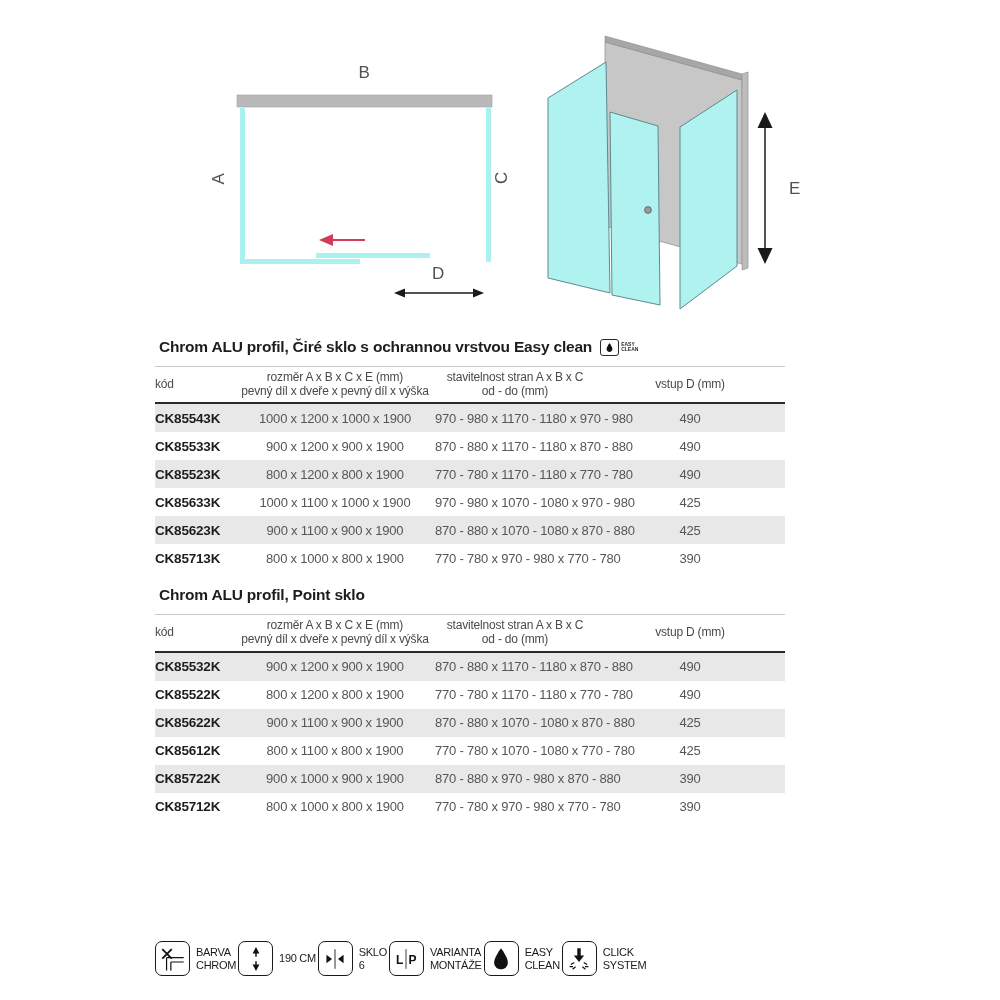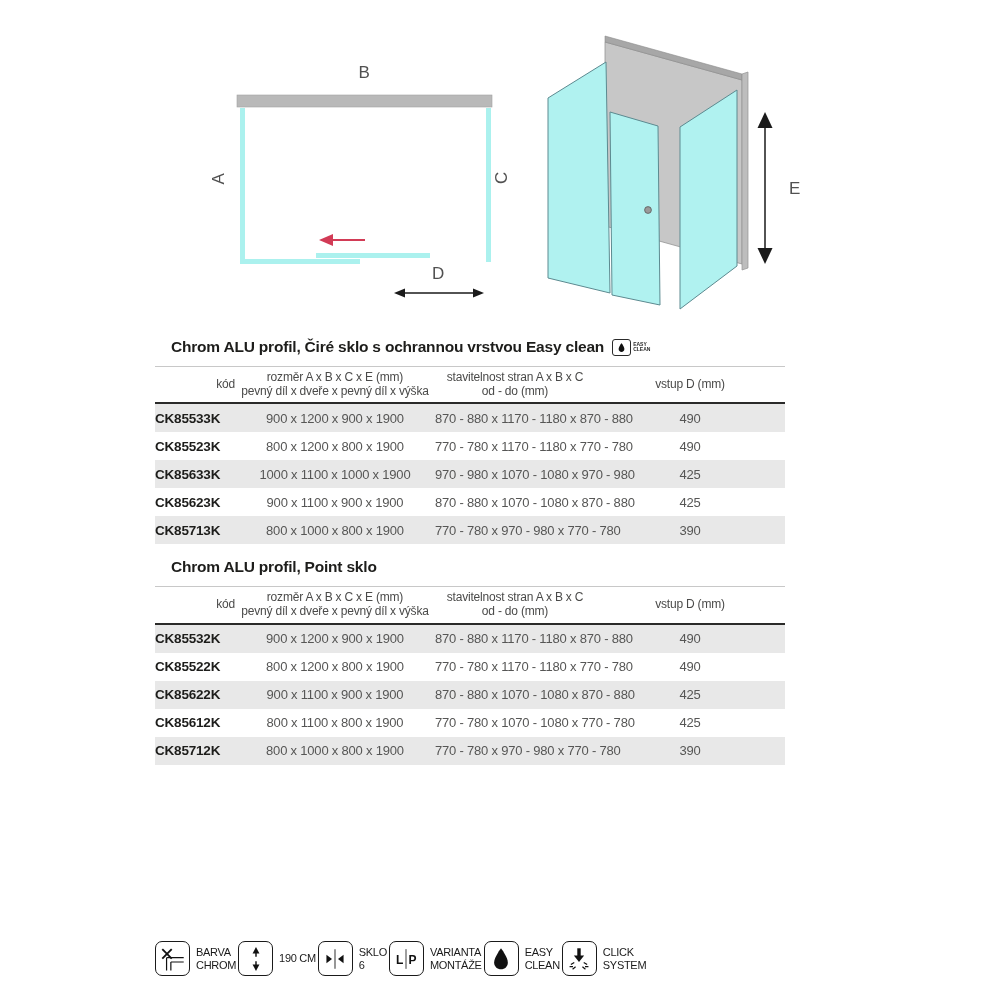--- a/index.html
+++ b/index.html
@@ -10,21 +10,21 @@
   }
   svg text{font-family:"Liberation Sans", sans-serif;}
 
   
   .diagram-2d{position:absolute;left:200px;top:45px;}
   .diagram-3d{position:absolute;left:525px;top:18px;}
 
   
   .content{position:absolute;left:155px;top:338px;width:630px;}
   h2.section-title{
-    font-size:15.5px;font-weight:bold;margin:0 0 10px 16px;color:#1d1d1b;
+    font-size:15.5px;font-weight:bold;margin:0 0 10px 4px;color:#1d1d1b;
     display:flex;align-items:center;
   }
   h2.second{margin-top:14px;}
   .ec-badge{display:inline-flex;align-items:center;margin-left:8px;}
   .ec-badge .ec-box{
     width:17px;height:15px;border:1px solid #2a2a2a;border-radius:3px;
     display:inline-flex;align-items:center;justify-content:center;
   }
   .ec-badge .ec-text{
     font-size:5px;font-weight:bold;line-height:1.1;margin-left:2px;color:#2a2a2a;
@@ -34,21 +34,21 @@
   table.spec{border-collapse:collapse;width:630px;table-layout:fixed;}
   table.spec col.c1{width:80px;}
   table.spec col.c2{width:200px;}
   table.spec col.c3{width:160px;}
   table.spec col.c4{width:190px;}
   table.spec thead th{
     font-weight:normal;color:#4a4a49;font-size:12px;line-height:1.18;
     padding:3px 0 4px 0;border-top:1px solid #c8c8c8;border-bottom:2px solid #2a2a29;
     text-align:center;vertical-align:middle;white-space:pre-line;
   }
-  table.spec thead th:first-child{text-align:right;margin-left:8px;}
+  table.spec thead th:first-child{text-align:left;margin-left:8px;}
   table.spec tbody td{
     height:28px;padding:0;font-size:13px;color:#565655;text-align:center;
     vertical-align:middle;white-space:nowrap;
   }
   table.spec tbody td:first-child{
     text-align:left;font-weight:bold;color:#1d1d1b;font-size:13.5px;
   }
   table.spec tbody tr:nth-child(odd){background:#e8e8e8;}
 
   
@@ -148,20 +148,26 @@
         <th>kód</th>
         <th>rozměr A x B x C x E (mm)
 pevný díl x dveře x pevný díl x výška</th>
         <th>stavitelnost stran A x B x C
 od - do (mm)</th>
         <th>vstup D (mm)</th>
       </tr>
     </thead>
     <tbody>
         <tr>
+          <td>CK85543K</td>
+          <td>1000 x 1200 x 1000 x 1900</td>
+          <td>970 - 980 x 1170 - 1180 x 970 - 980</td>
+          <td>490</td>
+        </tr>
+        <tr>
           <td>CK85533K</td>
           <td>900 x 1200 x 900 x 1900</td>
           <td>870 - 880 x 1170 - 1180 x 870 - 880</td>
           <td>490</td>
         </tr>
         <tr>
           <td>CK85523K</td>
           <td>800 x 1200 x 800 x 1900</td>
           <td>770 - 780 x 1170 - 1180 x 770 - 780</td>
           <td>490</td>
@@ -227,20 +233,26 @@
           <td>870 - 880 x 1070 - 1080 x 870 - 880</td>
           <td>425</td>
         </tr>
         <tr>
           <td>CK85612K</td>
           <td>800 x 1100 x 800 x 1900</td>
           <td>770 - 780 x 1070 - 1080 x 770 - 780</td>
           <td>425</td>
         </tr>
         <tr>
+          <td>CK85722K</td>
+          <td>900 x 1000 x 900 x 1900</td>
+          <td>870 - 880 x 970 - 980 x 870 - 880</td>
+          <td>390</td>
+        </tr>
+        <tr>
           <td>CK85712K</td>
           <td>800 x 1000 x 800 x 1900</td>
           <td>770 - 780 x 970 - 980 x 770 - 780</td>
           <td>390</td>
         </tr>
       </tbody>
   </table>
 
 </div>
 

